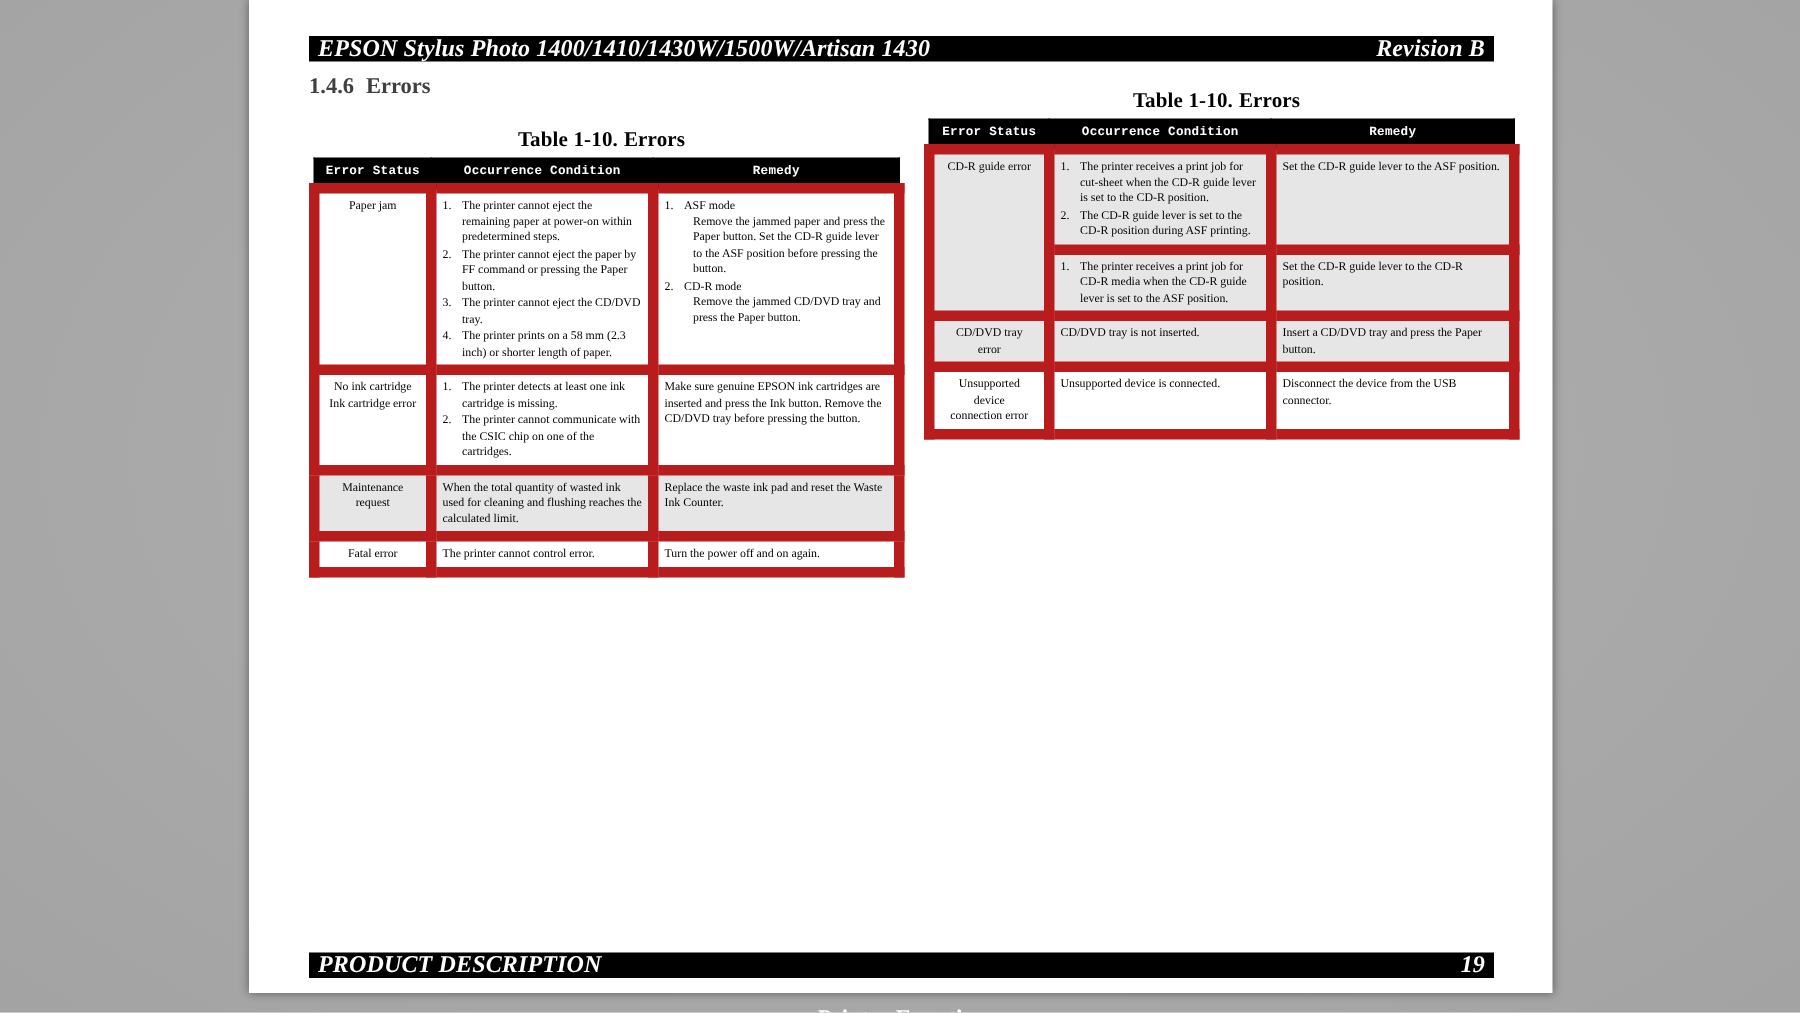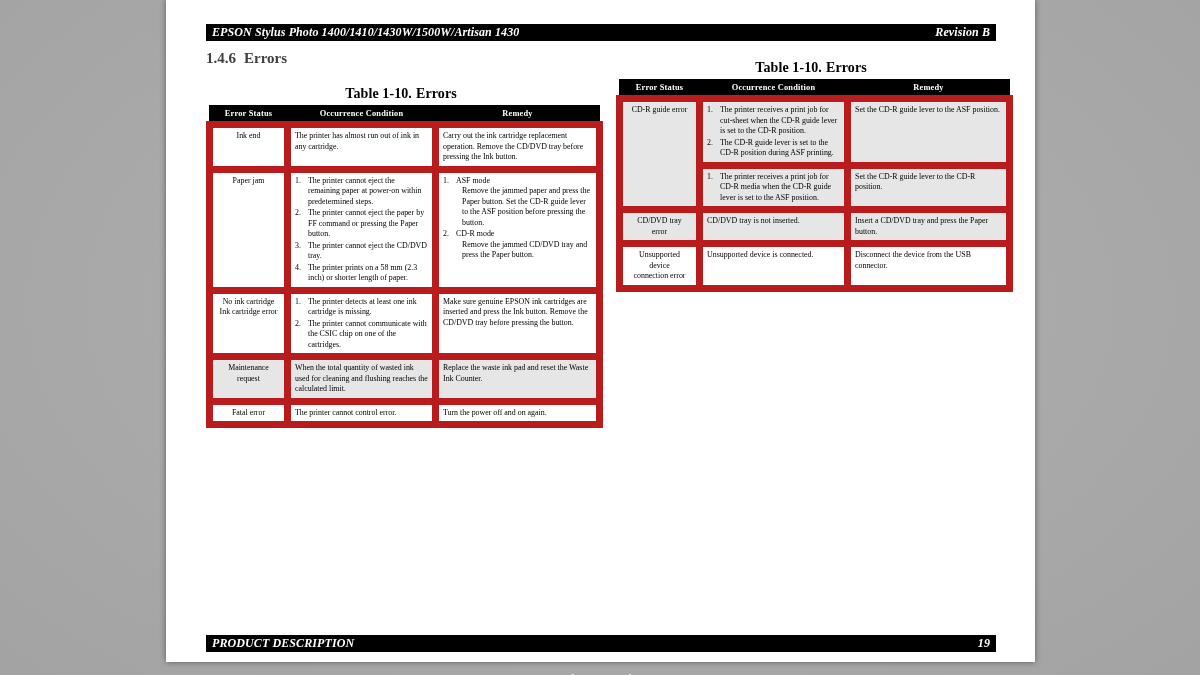--- a/index.html
+++ b/index.html
@@ -41,21 +41,21 @@
   
   .bar {
     position: absolute;
     background: #000000;
     color: #ffffff;
     height: 17px;
     line-height: 17px;
     font-family: "Liberation Serif", "DejaVu Serif", serif;
     font-style: italic;
     font-weight: bold;
-    font-size: 12px;
+    font-size: 16px;
     letter-spacing: 0.1px;
     box-sizing: border-box;
     padding: 0 6px;
   }
   #header-bar {
     left: 40px;
     top: 24px;
     width: 790px;
   }
   #footer-bar {
@@ -109,21 +109,21 @@
     background: #fff;
   }
   table.errtable th {
     background: #000;
     color: #fff;
     font-size: 8.4px;
     font-weight: bold;
     text-align: center;
     padding: 3px 2px;
     border: 1px solid #000;
-    font-family: Liberation Serif, serif;
+    font-family: Liberation Mono, monospace;
     letter-spacing: 0.2px;
   }
   table.errtable td {
     border: 7px solid #b91c1c;
     font-size: 7.9px;
     line-height: 1.33;
     padding: 3px 4px;
     vertical-align: top;
     color: #000;
     font-family: "Liberation Serif", "DejaVu Serif", serif;
@@ -186,25 +186,20 @@
         </colgroup>
         <thead>
           <tr>
             <th>Error Status</th>
             <th>Occurrence Condition</th>
             <th>Remedy</th>
           </tr>
         </thead>
         <tbody>
 
-          <tr class="plain">
-            <td class="status-cell">Ink end</td>
-            <td>The printer has almost run out of ink in any cartridge.</td>
-            <td>Carry out the ink cartridge replacement operation. Remove the CD/DVD tray before pressing the Ink button.</td>
-          </tr>
 
 
           <tr class="plain">
             <td class="status-cell">Paper jam</td>
             <td>
               <ol class="numlist">
                 <li><span class="mark">1.</span><span>The printer cannot eject the remaining paper at power-on within predetermined steps.</span></li>
                 <li><span class="mark">2.</span><span>The printer cannot eject the paper by FF command or pressing the Paper button.</span></li>
                 <li><span class="mark">3.</span><span>The printer cannot eject the CD/DVD tray.</span></li>
                 <li><span class="mark">4.</span><span>The printer prints on a 58 mm (2.3 inch) or shorter length of paper.</span></li>

